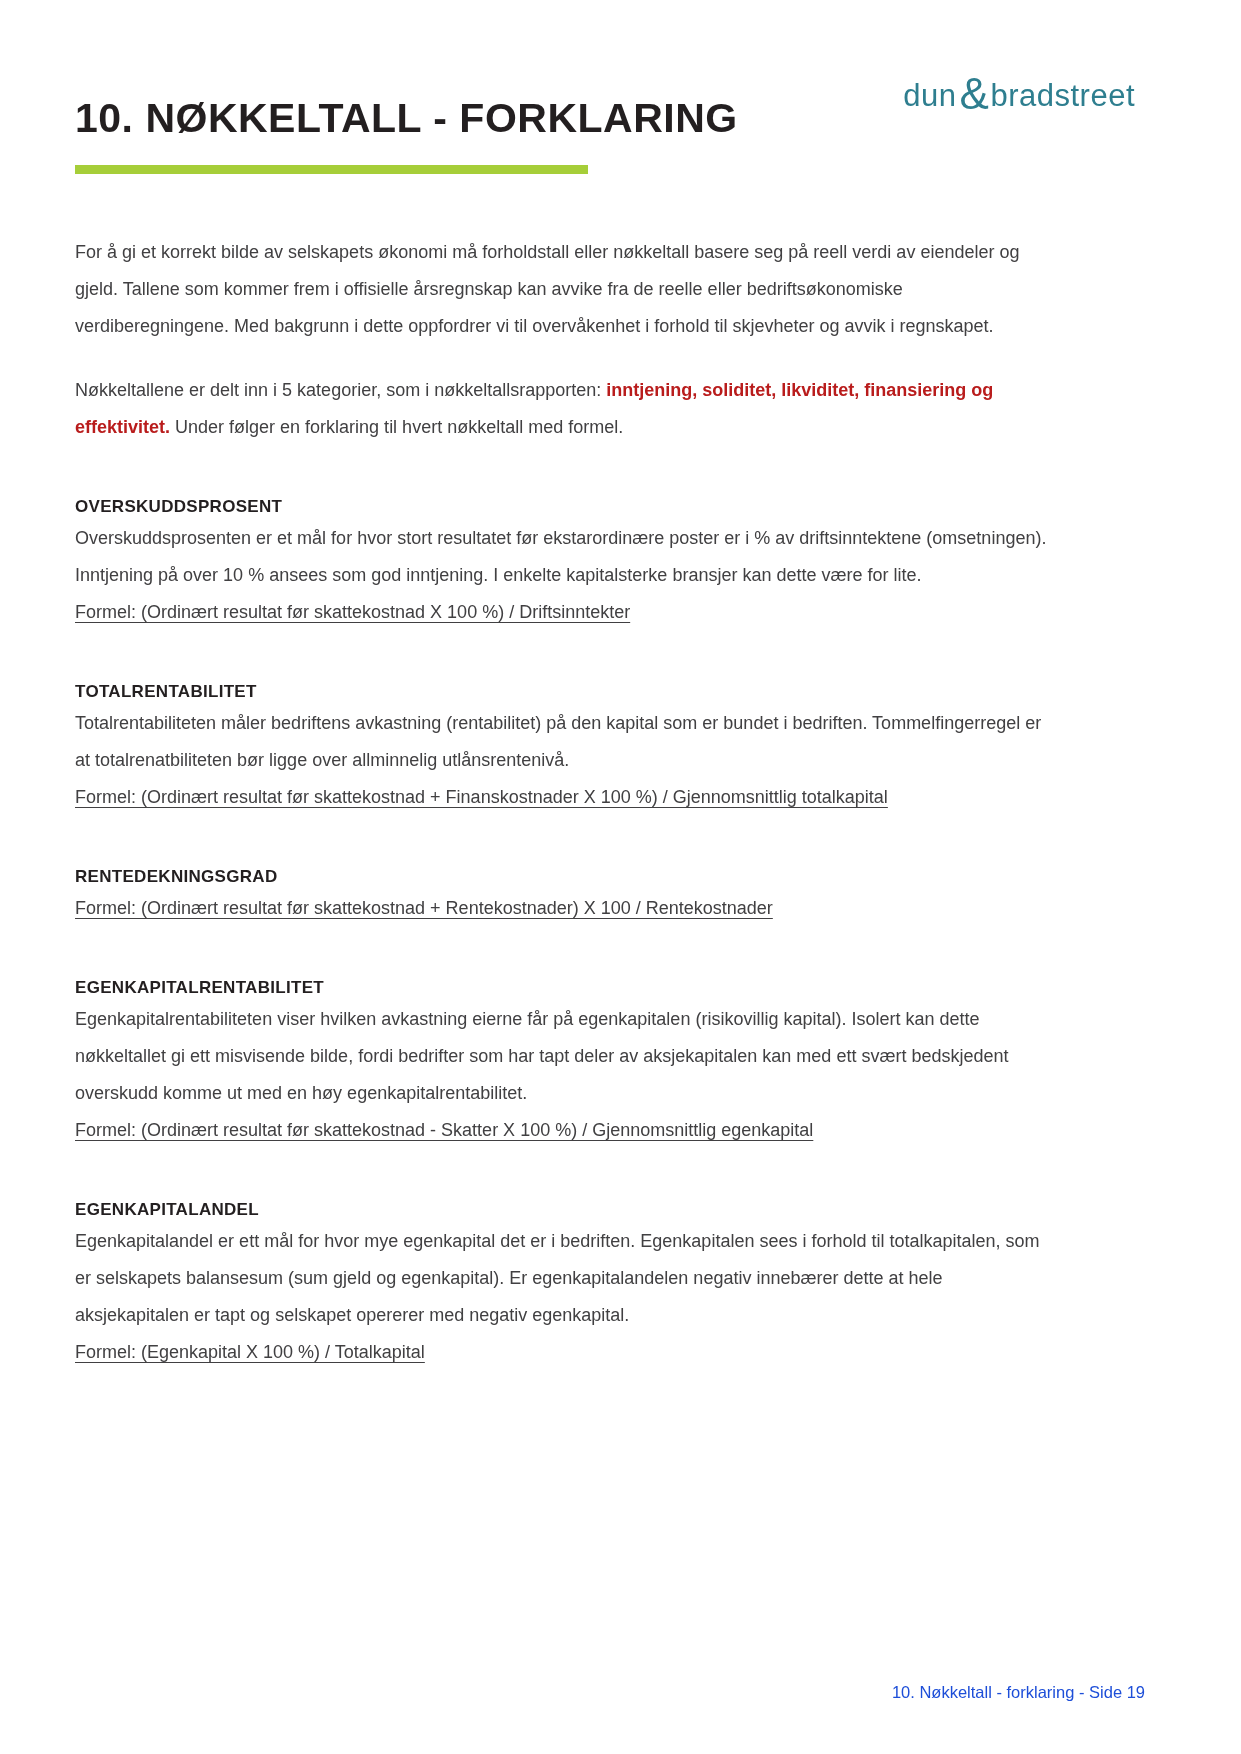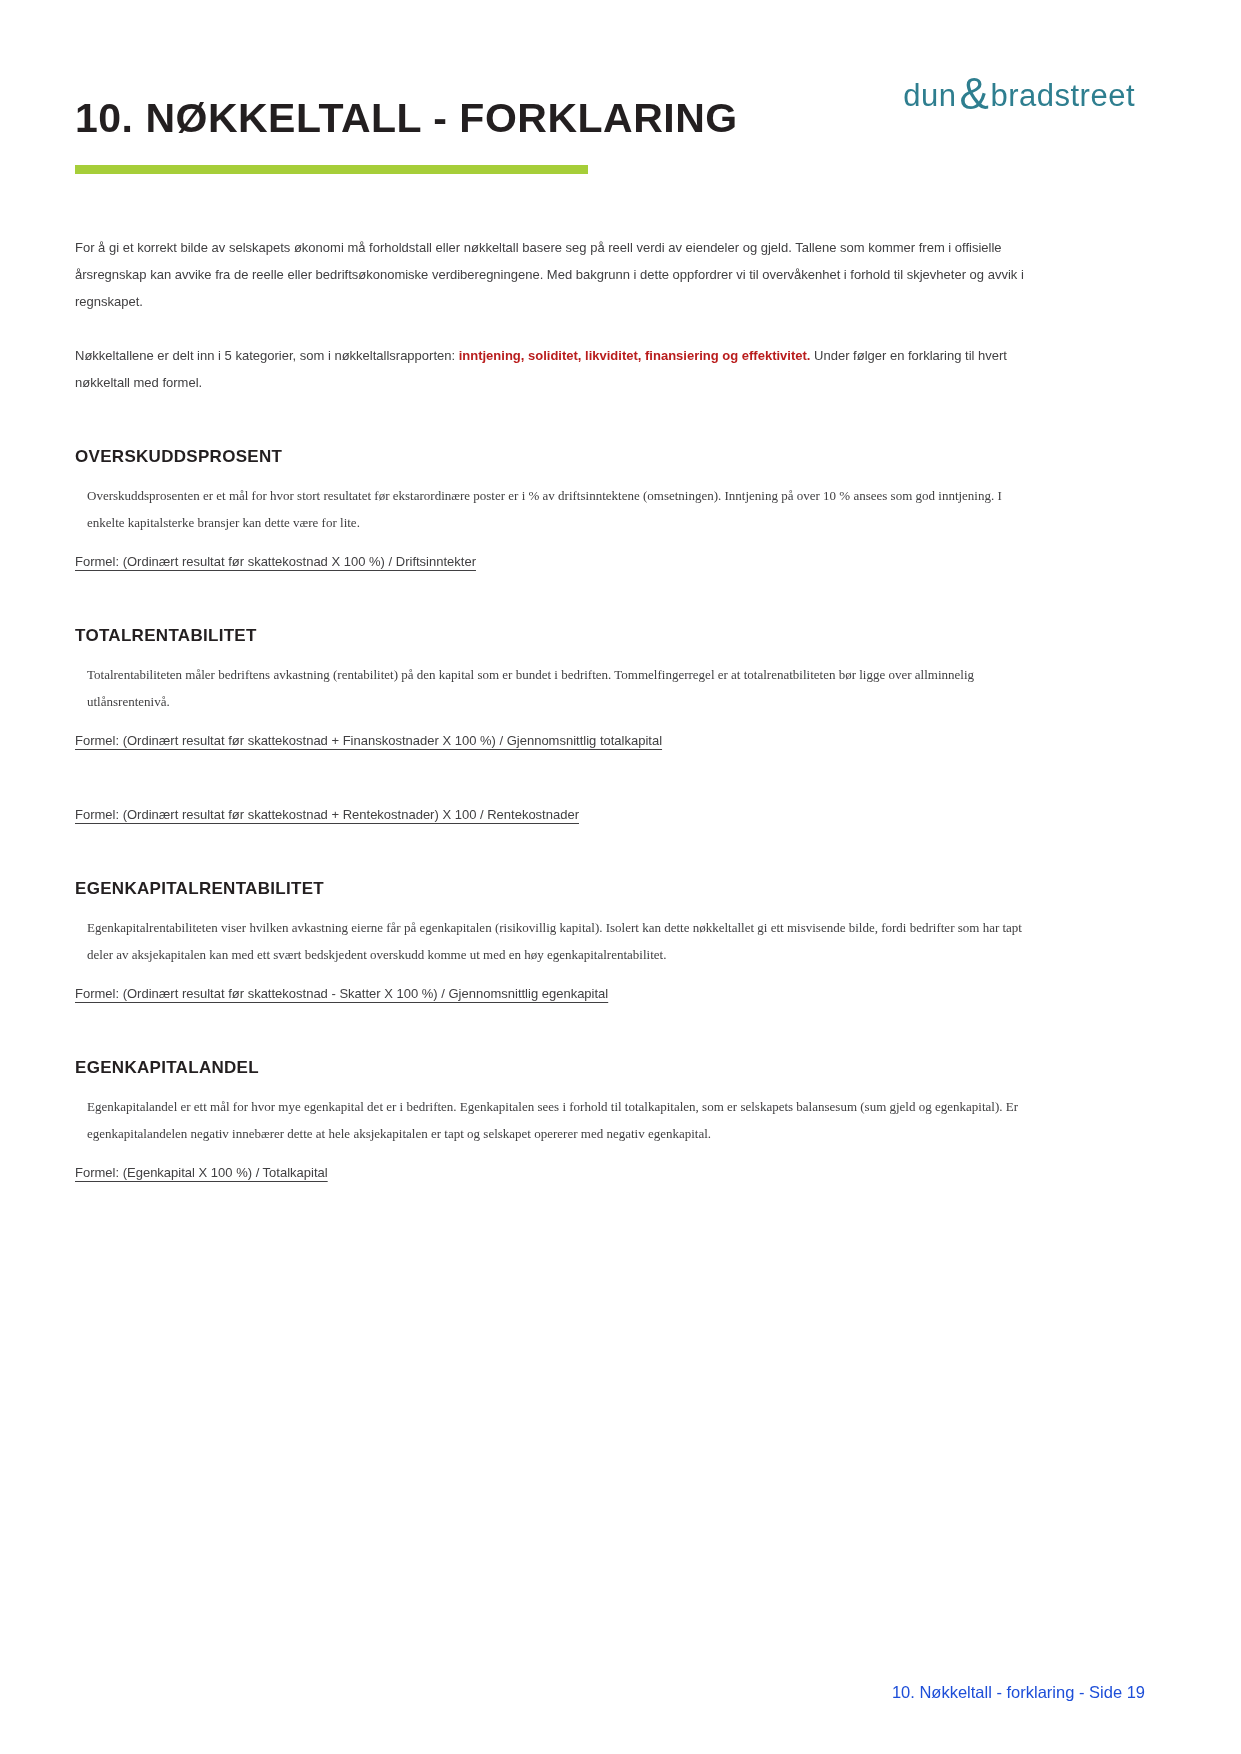--- a/index.html
+++ b/index.html
@@ -48,37 +48,37 @@
     line-height: 1.1;
   }
   .accent-rule {
     width: 513px;
     height: 9px;
     background: #a6ce39;
     margin-top: 24px;
     border: none;
   }
   p {
-    font-size: 13px;
-    line-height: 27px;
+    font-size: 18px;
+    line-height: 37px;
     margin: 0;
   }
   .intro-1 { margin-top: 60px; }
   .intro-2 { margin-top: 27px; }
   .intro-2 b { color: #b91c1c; }
   .section { margin-top: 47px; }
   .section-heading {
     margin: 0;
     font-size: 17px;
     font-weight: bold;
     color: #231f20;
     letter-spacing: 0.3px;
     line-height: 27px;
   }
-  .section-body { margin: 12px; font-family: Liberation Serif, serif; }
+  .section-body { margin: 0; }
   .formula {
     margin: 0;
     text-decoration: underline;
     text-underline-offset: 4px;
   }
   .footer {
     position: absolute;
     right: 96px;
     bottom: 52px;
     font-size: 16.5px;
@@ -109,20 +109,21 @@
     <p class="formula">Formel: (Ordinært resultat før skattekostnad X 100 %) / Driftsinntekter</p>
   </div>
 
   <div class="section">
     <h2 class="section-heading">TOTALRENTABILITET</h2>
     <p class="section-body">Totalrentabiliteten måler bedriftens avkastning (rentabilitet) på den kapital som er bundet i bedriften. Tommelfingerregel er at totalrenatbiliteten bør ligge over allminnelig utlånsrentenivå.</p>
     <p class="formula">Formel: (Ordinært resultat før skattekostnad + Finanskostnader X 100 %) / Gjennomsnittlig totalkapital</p>
   </div>
 
   <div class="section">
+    <h2 class="section-heading">RENTEDEKNINGSGRAD</h2>
     <p class="formula">Formel: (Ordinært resultat før skattekostnad + Rentekostnader) X 100 / Rentekostnader</p>
   </div>
 
   <div class="section">
     <h2 class="section-heading">EGENKAPITALRENTABILITET</h2>
     <p class="section-body">Egenkapitalrentabiliteten viser hvilken avkastning eierne får på egenkapitalen (risikovillig kapital). Isolert kan dette nøkkeltallet gi ett misvisende bilde, fordi bedrifter som har tapt deler av aksjekapitalen kan med ett svært bedskjedent overskudd komme ut med en høy egenkapitalrentabilitet.</p>
     <p class="formula">Formel: (Ordinært resultat før skattekostnad - Skatter X 100 %) / Gjennomsnittlig egenkapital</p>
   </div>
 
   <div class="section">

